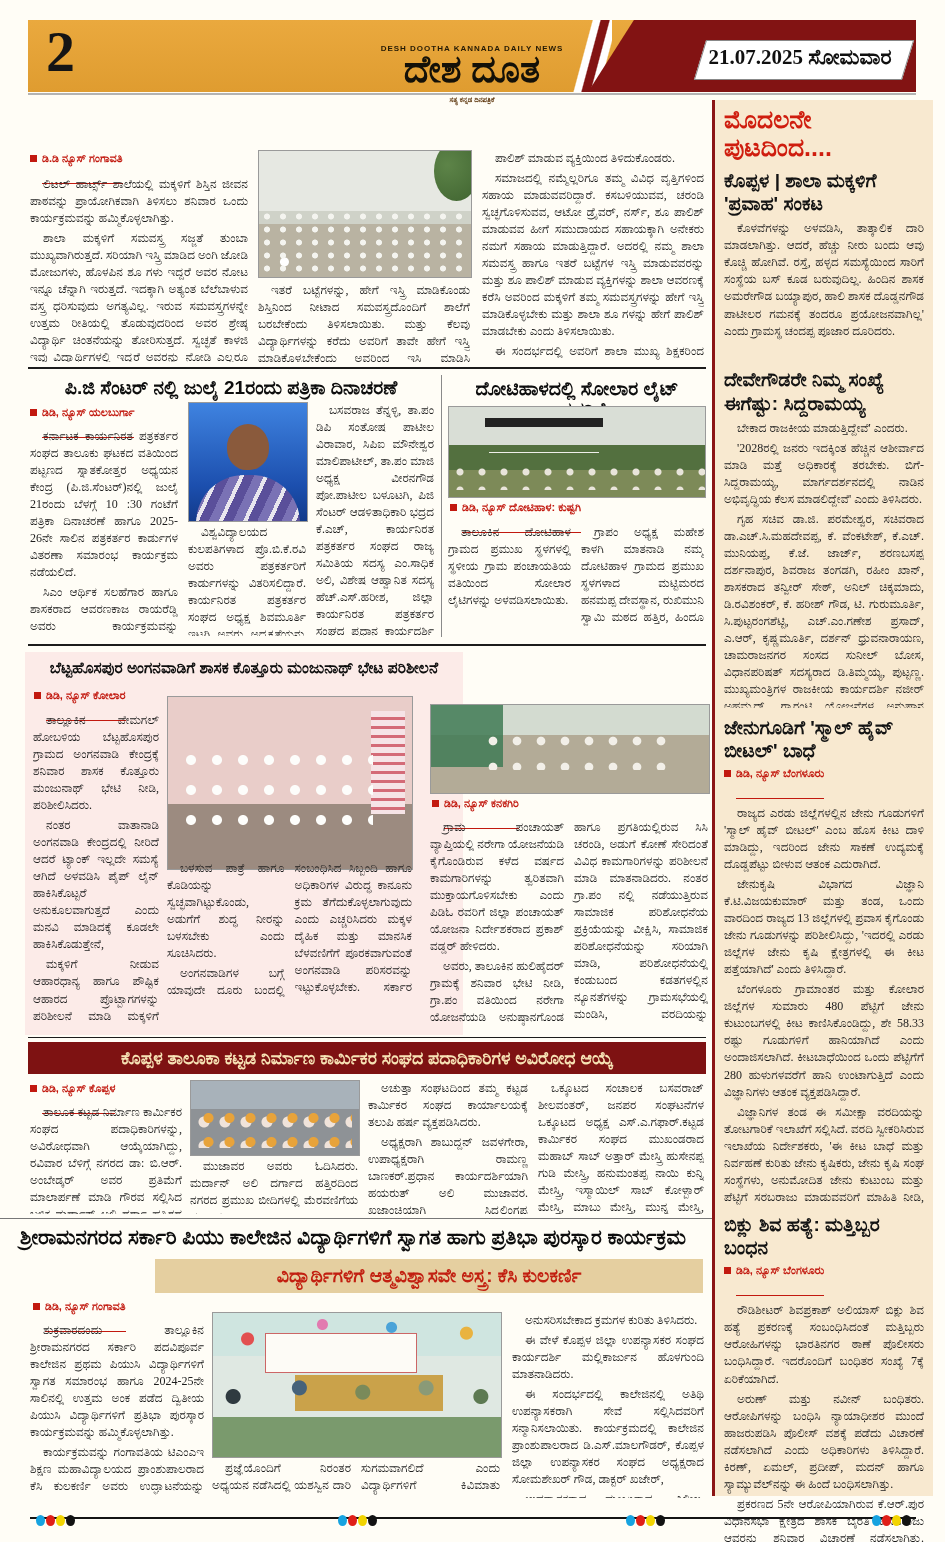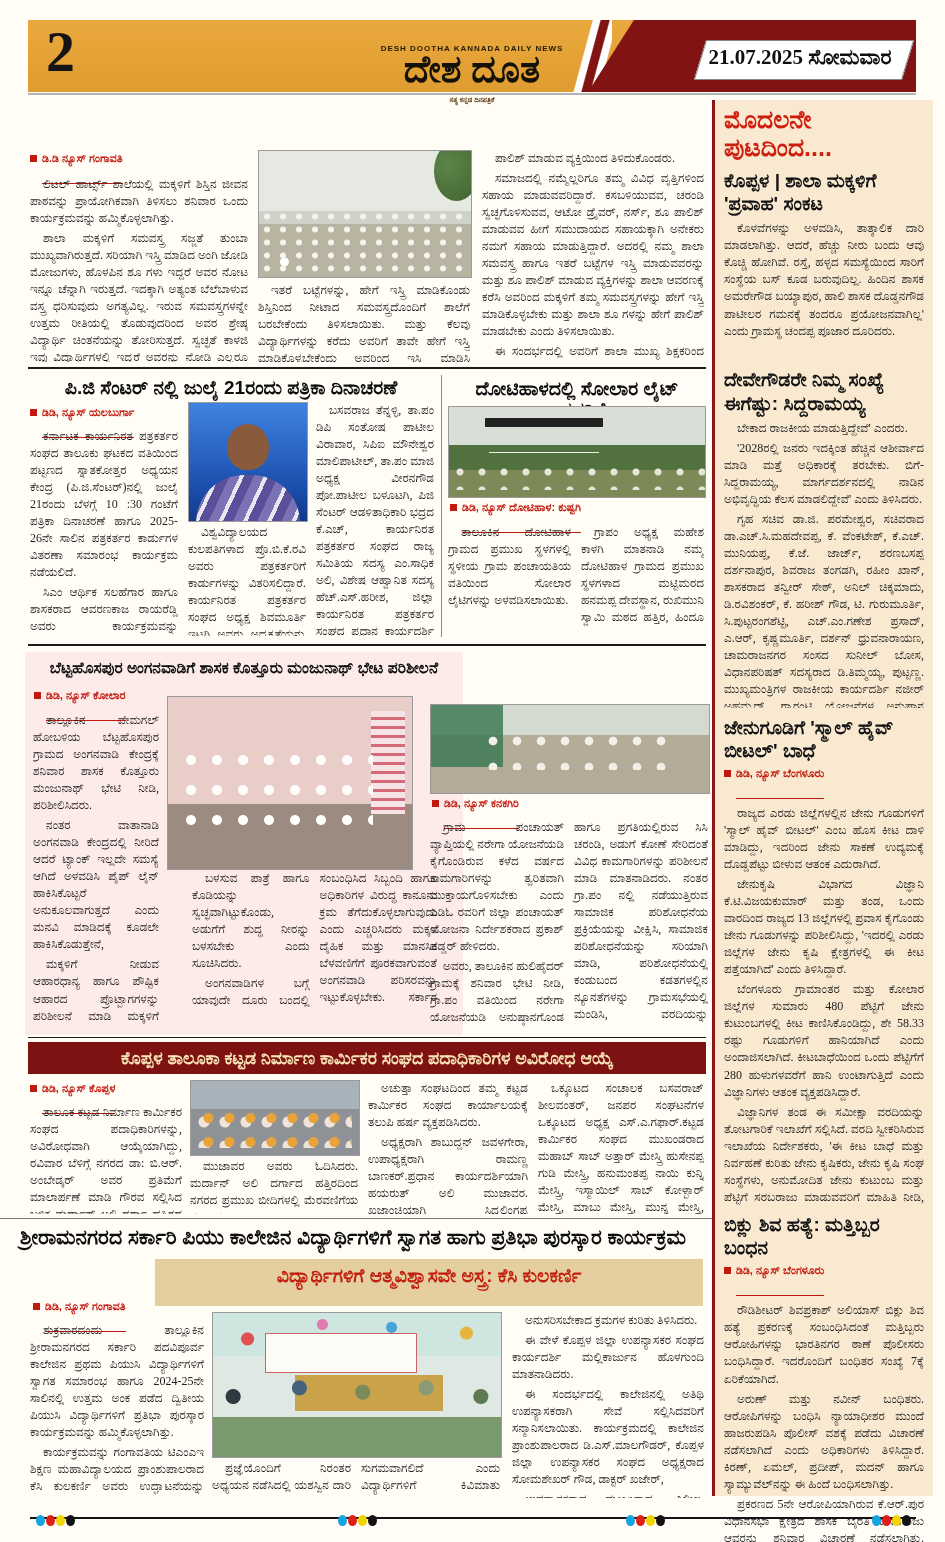--- a/index.html
+++ b/index.html
@@ -72,21 +72,21 @@
     radial-gradient(circle 9px at 93% 58%,#5d7a52 0 7px,transparent 8px);}
   
   .right-col{left:712px;top:100px;width:221px;height:1396px;background:#f8e9d0;border-left:3px solid #8b1414;
     box-sizing:border-box;padding:6px 9px;}
   .rc-title{font-size:25px;font-weight:bold;color:#cf1d0e;line-height:1.1;margin-bottom:6px;}
   .rc-head{font-size:19px;font-weight:bold;color:#131313;line-height:1.22;margin:8px 0 5px;}
   .rc-body{height:auto;}
   
   .banner-bar{left:28px;top:1042px;width:678px;height:32px;background:#7e1212;color:#f7e3b5;
     font-weight:bold;font-size:17.5px;text-align:center;line-height:32px;}
-  .subhead-bar{left:155px;top:1259px;width:548px;height:47px;background:#e5cfa0;color:#c21f10;
+  .subhead-bar{left:155px;top:1259px;width:548px;height:34px;background:#e5cfa0;color:#c21f10;
     font-weight:bold;font-size:19px;text-align:center;line-height:33px;}
   
   .footer-line{left:30px;top:1517px;width:886px;height:2px;background:#141414;}
   .regmark{top:1512px;width:48px;height:12px;}
   .regmark i{display:inline-block;width:9px;height:11px;border-radius:50%;margin-right:1px;}
   .c1{background:#17a3e0;} .c2{background:#e01f18;} .c3{background:#f2d400;} .c4{background:#121212;}
 </style>
 </head>
 <body>
 
@@ -196,21 +196,21 @@
     <div class="headline" style="padding:7px 6px 2px;font-size:15.5px;text-align:center;">ಬೆಟ್ಟಹೊಸಪುರ ಅಂಗನವಾಡಿಗೆ ಶಾಸಕ ಕೊತ್ತೂರು ಮಂಜುನಾಥ್ ಭೇಟ ಪರಿಶೀಲನೆ</div>
     <div class="byline" style="position:absolute;left:9px;top:37px;">
       <span class="sq"></span><span class="bl-text">ಡಿಡಿ, ನ್ಯೂಸ್ ಕೋಲಾರ</span>
     </div>
     <div class="body-text" style="position:absolute;left:8px;top:60px;width:126px;height:315px;">
         <p>ತಾಲ್ಲೂಕಿನ ವೇಮಗಲ್ ಹೋಬಳಿಯ ಬೆಟ್ಟಹೊಸಪುರ ಗ್ರಾಮದ ಅಂಗನವಾಡಿ ಕೇಂದ್ರಕ್ಕೆ ಶನಿವಾರ ಶಾಸಕ ಕೊತ್ತೂರು ಮಂಜುನಾಥ್ ಭೇಟಿ ನೀಡಿ, ಪರಿಶೀಲಿಸಿದರು.</p>
         <p>ನಂತರ ವಾತಾನಾಡಿ ಅಂಗನವಾಡಿ ಕೇಂದ್ರದಲ್ಲಿ ನೀರಿದೆ ಆದರೆ ಟ್ಯಾಂಕ್ ಇಲ್ಲದೇ ಸಮಸ್ಯೆ ಆಗಿದೆ ಅಳವಡಿಸಿ ಪೈಪ್ ಲೈನ್ ಹಾಕಿಸಿಕೊಟ್ಟರೆ ಅನುಕೂಲವಾಗುತ್ತದೆ ಎಂದು ಮನವಿ ಮಾಡಿದಕ್ಕೆ ಕೂಡಲೇ ಹಾಕಿಸಿಕೊಡುತ್ತೇನೆ,</p>
         <p>ಮಕ್ಕಳಿಗೆ ನೀಡುವ ಆಹಾರಧಾನ್ಯ ಹಾಗೂ ಪೌಷ್ಟಿಕ ಆಹಾರದ ಪ್ರೊಟ್ಬಾಗಗಳನ್ನು ಪರಿಶೀಲನೆ ಮಾಡಿ ಮಕ್ಕಳಿಗೆ ನೀಡುವ ಆಹಾರದಲ್ಲಿ ಎಲ್ಲ ಪೌಷ್ಟಿಕಾಂಶ ಇರುವಂತೆ ನೋಡಿಕೊಳ್ಳಬೇಕು. ಗುಣಮಟ್ಟದ ಆಹಾರ ಧಾನ್ಯಗಳನ್ನು ಮಾತ್ರ ಬಳಸಬೇಕು. ಅಡುಗೆ ಮಾಡಲು</p>
       </div>
     <div class="photo ph-anganwadi" style="left:142px;top:44px;width:244px;height:172px;" aria-label="ಅಂಗನವಾಡಿ ಭೇಟಿ ದೃಶ್ಯ"></div>
-    <div class="body-text cols2" style="position:absolute;left:142px;top:218px;width:245px;height:153px;margin-left:25px;">
+    <div class="body-text cols2" style="position:absolute;left:142px;top:208px;width:245px;height:153px;">
         <p>ಬಳಸುವ ಪಾತ್ರೆ ಹಾಗೂ ಕೊಡಿಯನ್ನು ಸ್ವಚ್ಛವಾಗಿಟ್ಟುಕೊಂಡು, ಅಡುಗೆಗೆ ಶುದ್ಧ ನೀರನ್ನು ಬಳಸಬೇಕು ಎಂದು ಸೂಚಿಸಿದರು.</p>
         <p>ಅಂಗನವಾಡಿಗಳ ಬಗ್ಗೆ ಯಾವುದೇ ದೂರು ಬಂದಲ್ಲಿ ಸಂಬಂಧಿಸಿದ ಸಿಬ್ಬಂದಿ ಹಾಗೂ ಅಧಿಕಾರಿಗಳ ವಿರುದ್ಧ ಕಾನೂನು ಕ್ರಮ ತೆಗೆದುಕೊಳ್ಳಲಾಗುವುದು ಎಂದು ಎಚ್ಚರಿಸಿದರು ಮಕ್ಕಳ ದೈಹಿಕ ಮತ್ತು ಮಾನಸಿಕ ಬೆಳವಣಿಗೆಗೆ ಪೂರಕವಾಗುವಂತೆ ಅಂಗನವಾಡಿ ಪರಿಸರವನ್ನು ಇಟ್ಟುಕೊಳ್ಳಬೇಕು. ಸರ್ಕಾರ ಒದಗಿಸುವ ಪೌಷ್ಟಿಕ ಆಹಾರದ ಕಿಟ್‌ಗಳನ್ನು ವ್ಯವಸ್ಥಿತವಾಗಿ ಮಕ್ಕಳಿಗೆ ನೀಡಬೇಕು. ಯಾವುದೇ ಮಗು ಅಪೌಷ್ಟಿಕತೆಯಿಂದ ಬಳಲುವಂತೆ ಆಗಬಾರದು. ಮಗುವಿನ ಬೆಳವಣಿಗೆ ಹಾಗೂ ಕಲಿಕೆಗೆ ಪ್ರೇರಕ ವಾತಾವರಣ ಕಲ್ಪಿಸಬೇಕು ಎಂದರು,</p>
       </div>
   </div>
 
   <div class="photo ph-street" style="left:430px;top:704px;width:278px;height:88px;" aria-label="ಹುಲಿಹೈದರ್ ಗ್ರಾಮ ಭೇಟಿ ದೃಶ್ಯ"></div>
   <div class="abs byline" style="left:432px;top:797px;">
     <span class="sq"></span><span class="bl-text">ಡಿಡಿ, ನ್ಯೂಸ್ ಕನಕಗಿರಿ</span>
   </div>
   <div class="abs body-text cols2" style="left:430px;top:819px;width:278px;height:216px;">

